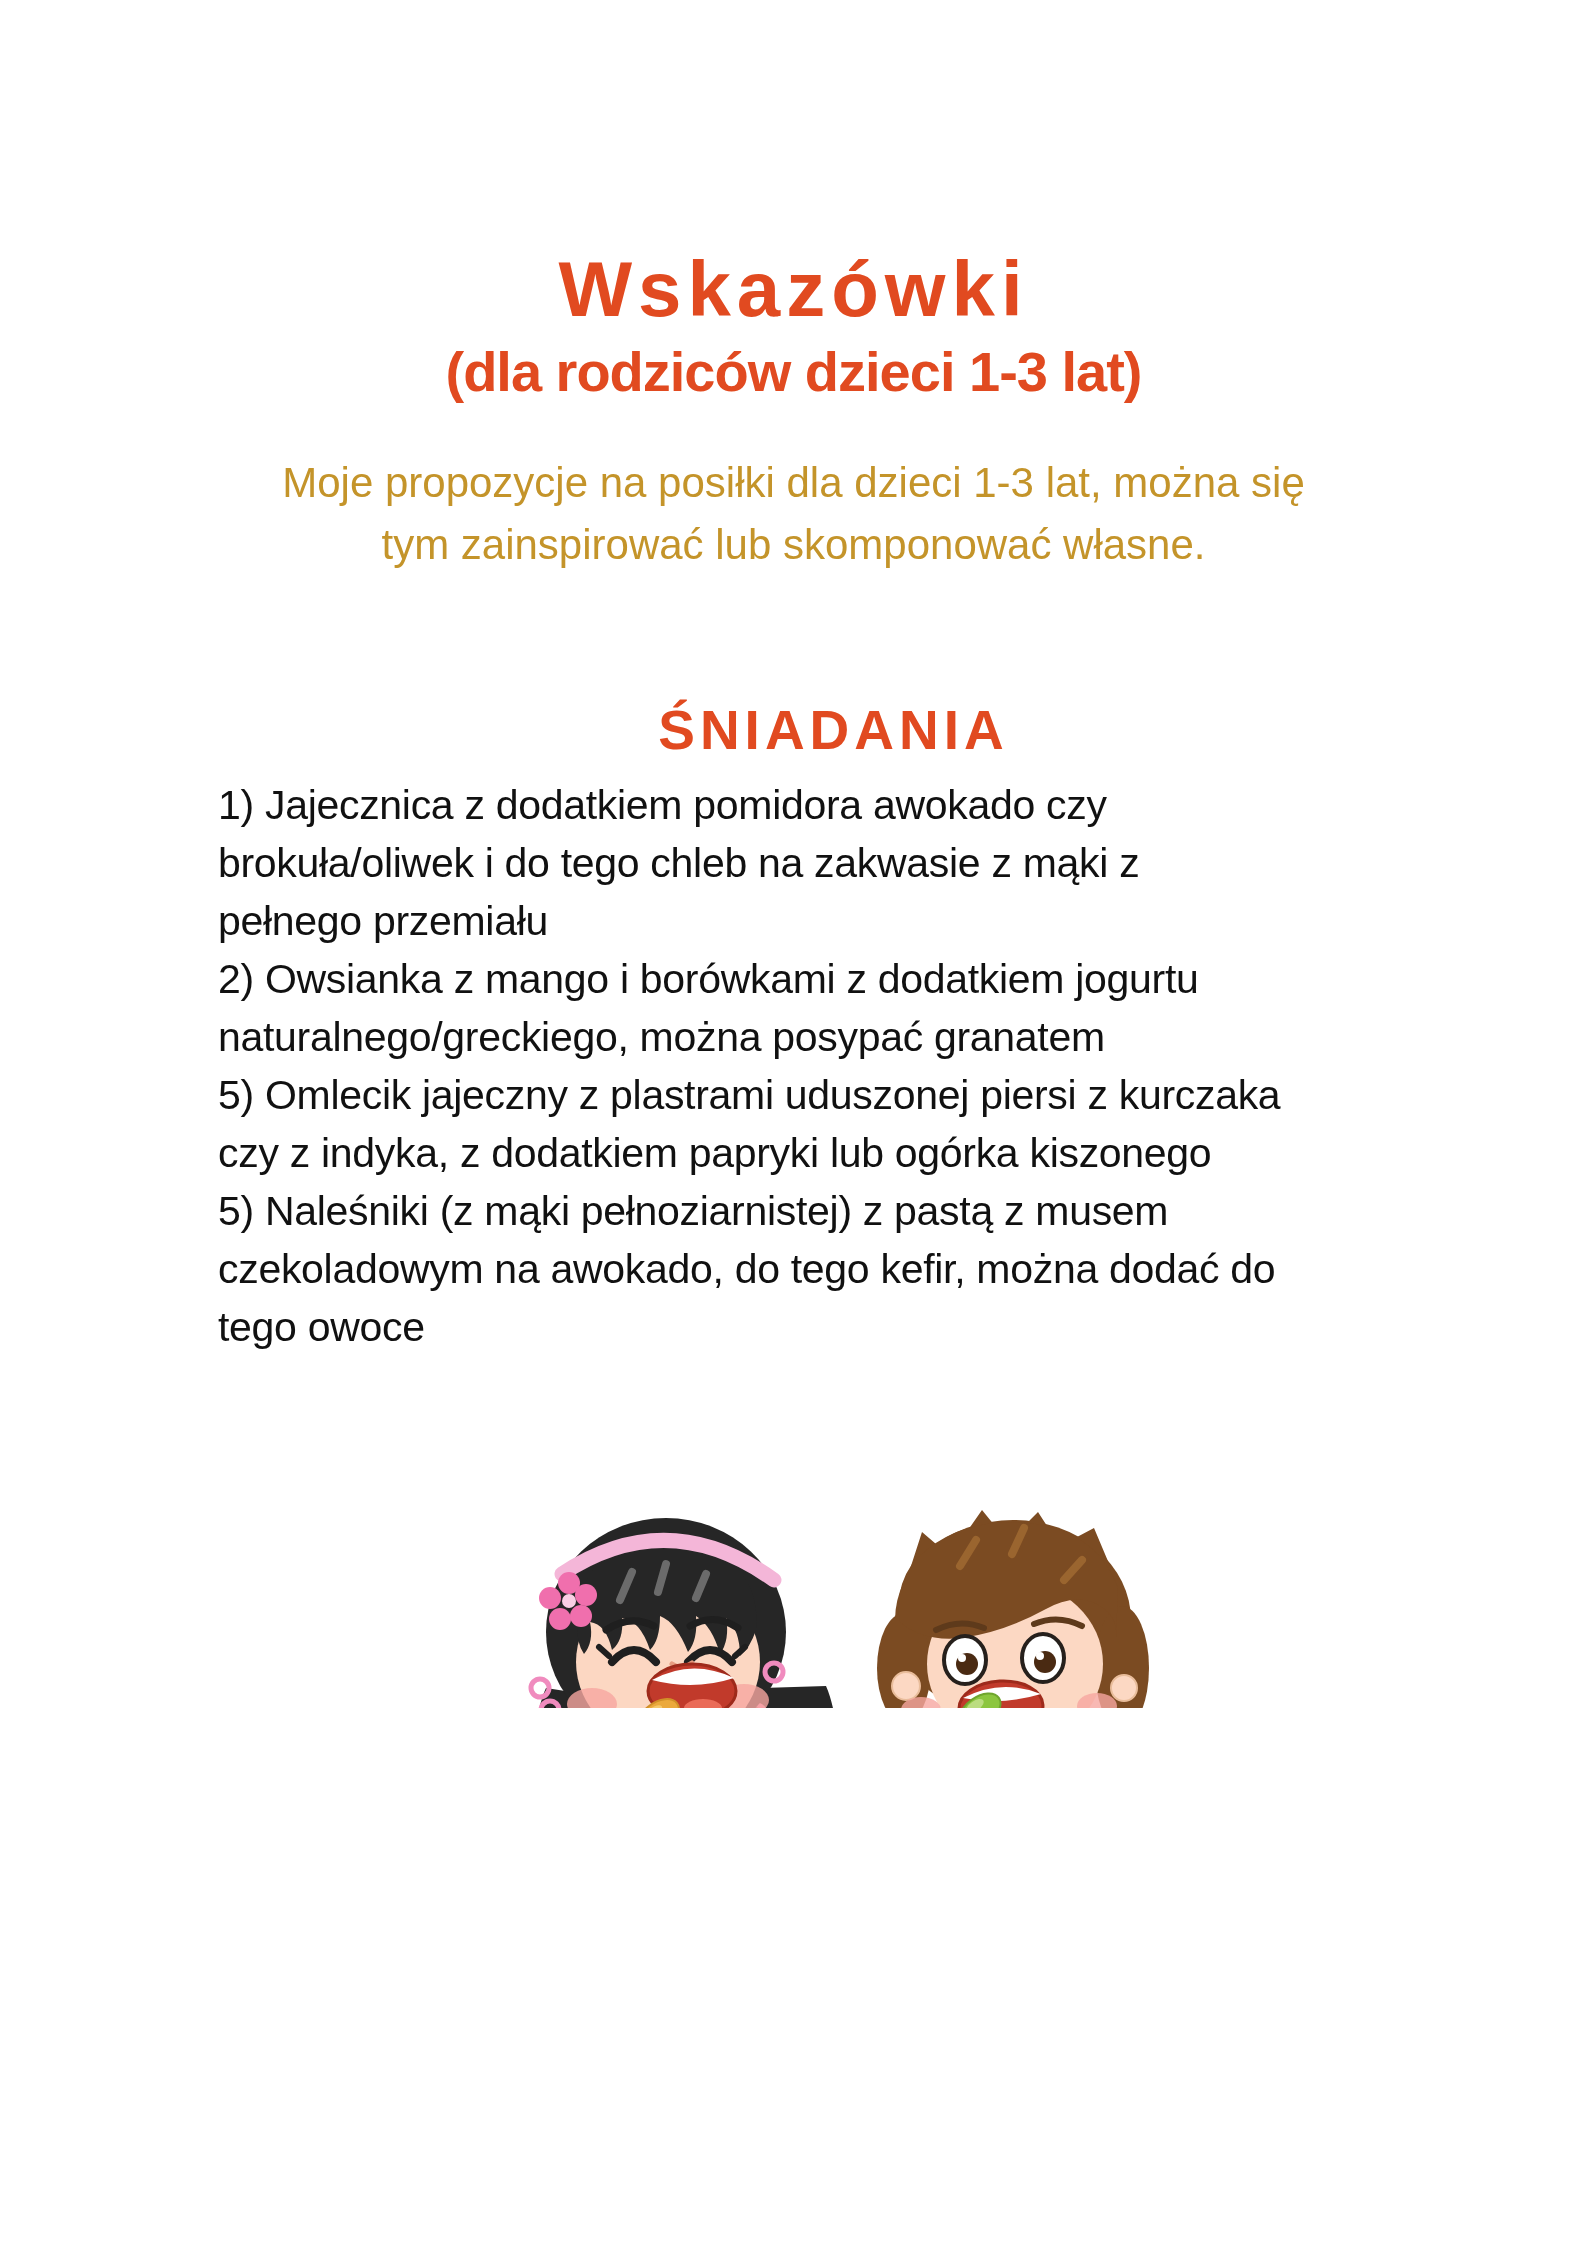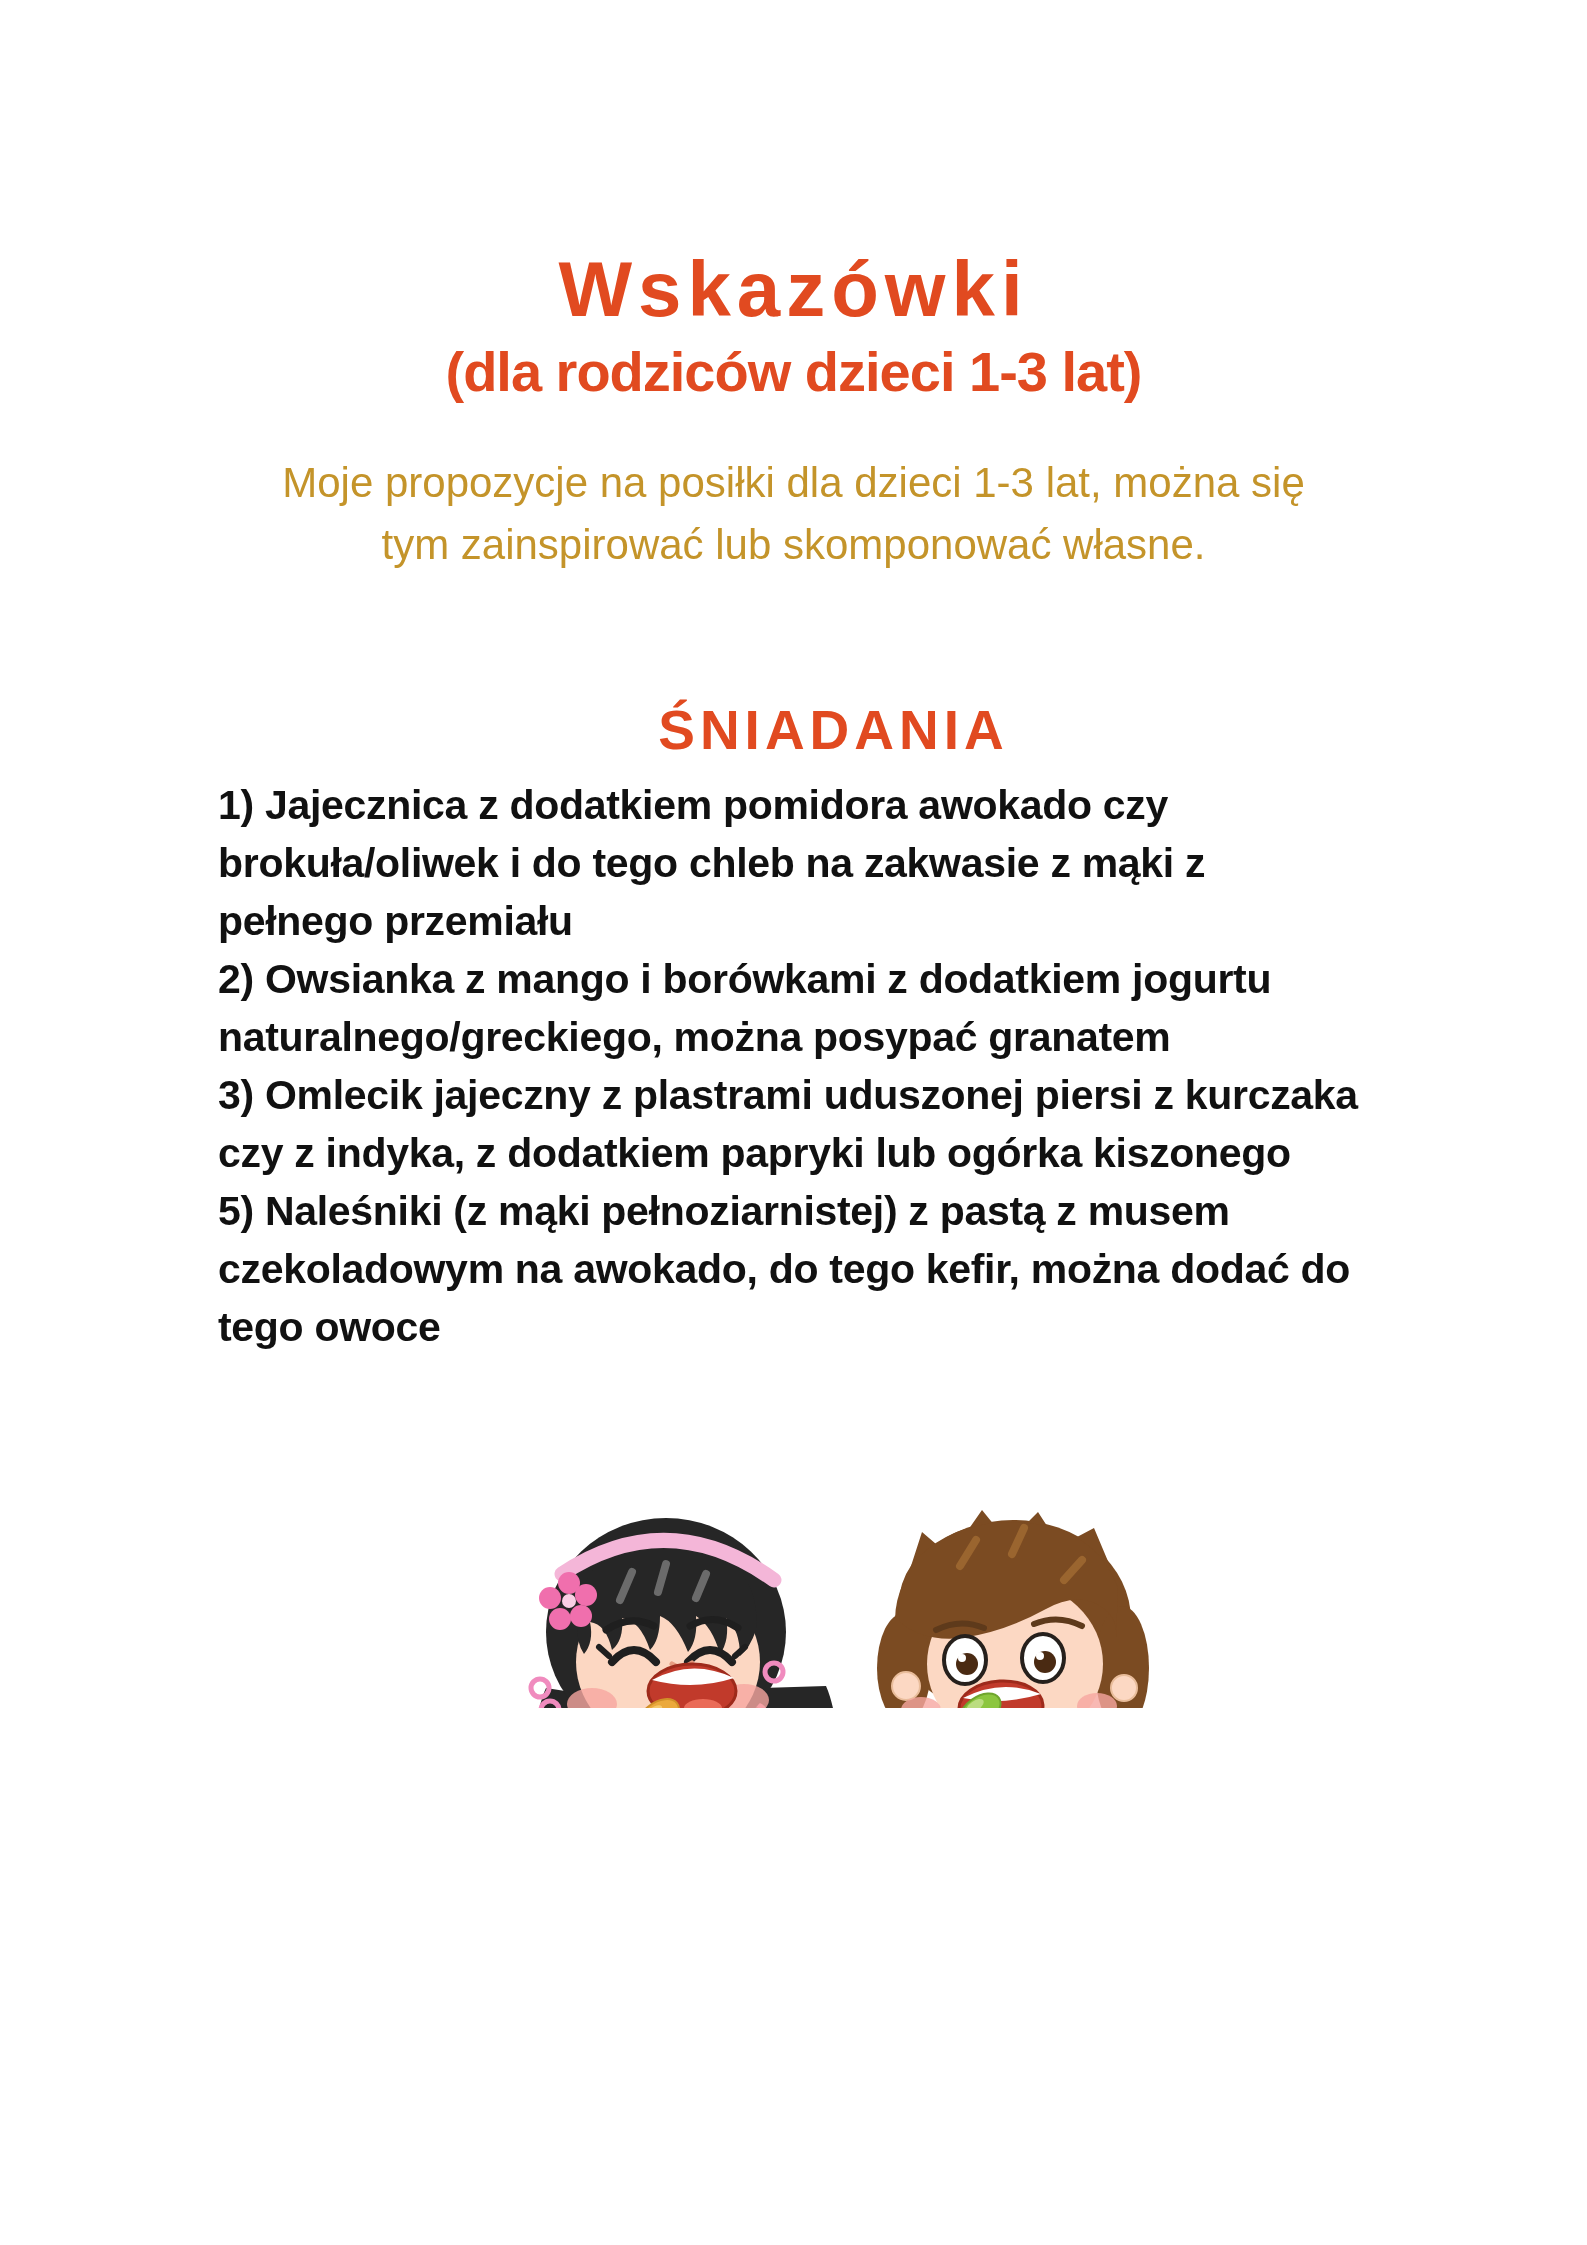--- a/index.html
+++ b/index.html
@@ -35,21 +35,21 @@
   .section-heading{
     position:absolute;top:700px;left:0;width:100%;
     text-align:center;
     font-size:55px;font-weight:bold;letter-spacing:5px;
     color:var(--accent,#E14A20);
     line-height:60px;
     margin-left:40px;
   }
   .meal-list{
     position:absolute;top:776px;left:218px;width:1330px;
-    font-size:41px;font-weight:bold;letter-spacing:-0.3px;
+    font-size:41px;font-weight:normal;letter-spacing:-0.3px;
     color:var(--body_text,#111111);
     line-height:58px;
   }
   .meal-item{white-space:pre-line;}
   .illustration{
     position:absolute;left:400px;top:1470px;width:840px;height:560px;
   }
   .footer{
     position:absolute;top:2148px;left:0;width:100%;
     text-align:center;
@@ -70,21 +70,21 @@
 tym zainspirować lub skomponować własne.</div>
 
   <div class="section-heading">ŚNIADANIA</div>
 
   <div class="meal-list">
     <div class="meal-item">1) Jajecznica z dodatkiem pomidora awokado czy
 brokuła/oliwek i do tego chleb na zakwasie z mąki z
 pełnego przemiału</div>
     <div class="meal-item">2) Owsianka z mango i borówkami z dodatkiem jogurtu
 naturalnego/greckiego, można posypać granatem</div>
-    <div class="meal-item">3) Omlecik jajeczny z plastrami uduszonej piersi z kurczaka
+    <div class="meal-item">5) Omlecik jajeczny z plastrami uduszonej piersi z kurczaka
 czy z indyka, z dodatkiem papryki lub ogórka kiszonego</div>
     <div class="meal-item">5) Naleśniki (z mąki pełnoziarnistej) z pastą z musem
 czekoladowym na awokado, do tego kefir, można dodać do
 tego owoce</div>
   </div>
 
   <svg class="illustration" viewBox="0 0 840 560" role="img" aria-label="Girl and boy eating chicken, rice and vegetables with water and bananas at a green table">
 
     <g>
 

